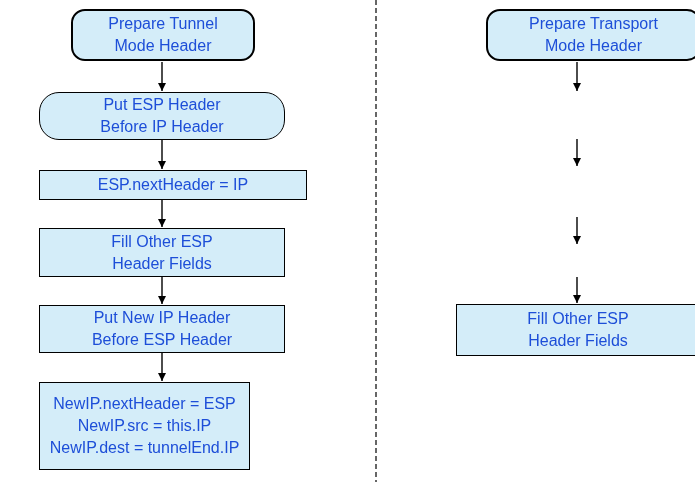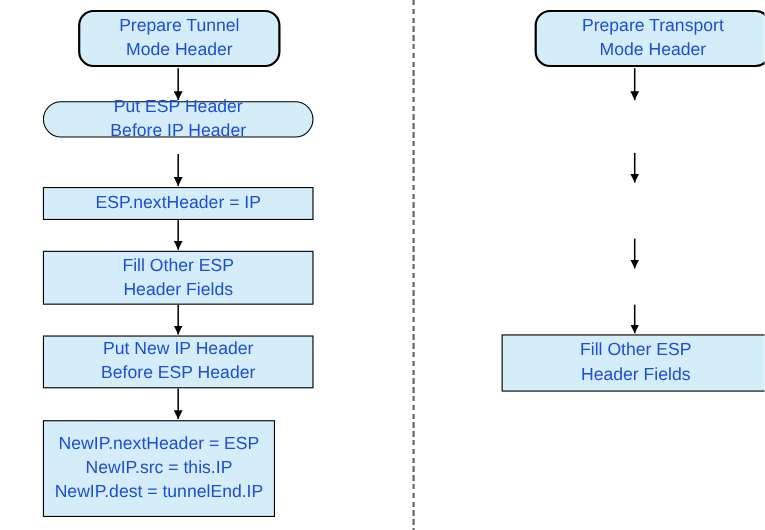--- a/index.html
+++ b/index.html
@@ -57,22 +57,22 @@
     white-space: pre-line;
     font-size: 16px;
     line-height: 22px;
   }
   .node.rounded {
     border-radius: 14px;
     border-width: 2px;
   }
   
   .l1 { left: 43px;  top: 9px;   width: 184px; height: 52px; }
-  .l2 { left: 11px;  top: 92px;  width: 246px; height: 33px; border-radius: 20px; }
-  .l3 { left: 11px;  top: 170px; width: 246px; height: 30px; }
+  .l2 { left: 11px;  top: 92px;  width: 246px; height: 48px; border-radius: 20px; }
+  .l3 { left: 11px;  top: 170px; width: 268px; height: 30px; }
   .l4 { left: 11px;  top: 228px; width: 246px; height: 49px; }
   .l5 { left: 11px;  top: 305px; width: 246px; height: 48px; }
   .l6 { left: 11px;  top: 382px; width: 211px; height: 88px; }
   
   .r1 { left: 458px; top: 9px;   width: 215px; height: 52px; }
   .r2 { left: 428px; top: 92px;  width: 244px; height: 47px; }
   .r3 { left: 428px; top: 167px; width: 244px; height: 50px; }
   .r4 { left: 428px; top: 245px; width: 244px; height: 32px; }
   .r5 { left: 428px; top: 304px; width: 244px; height: 52px; }
 </style>

